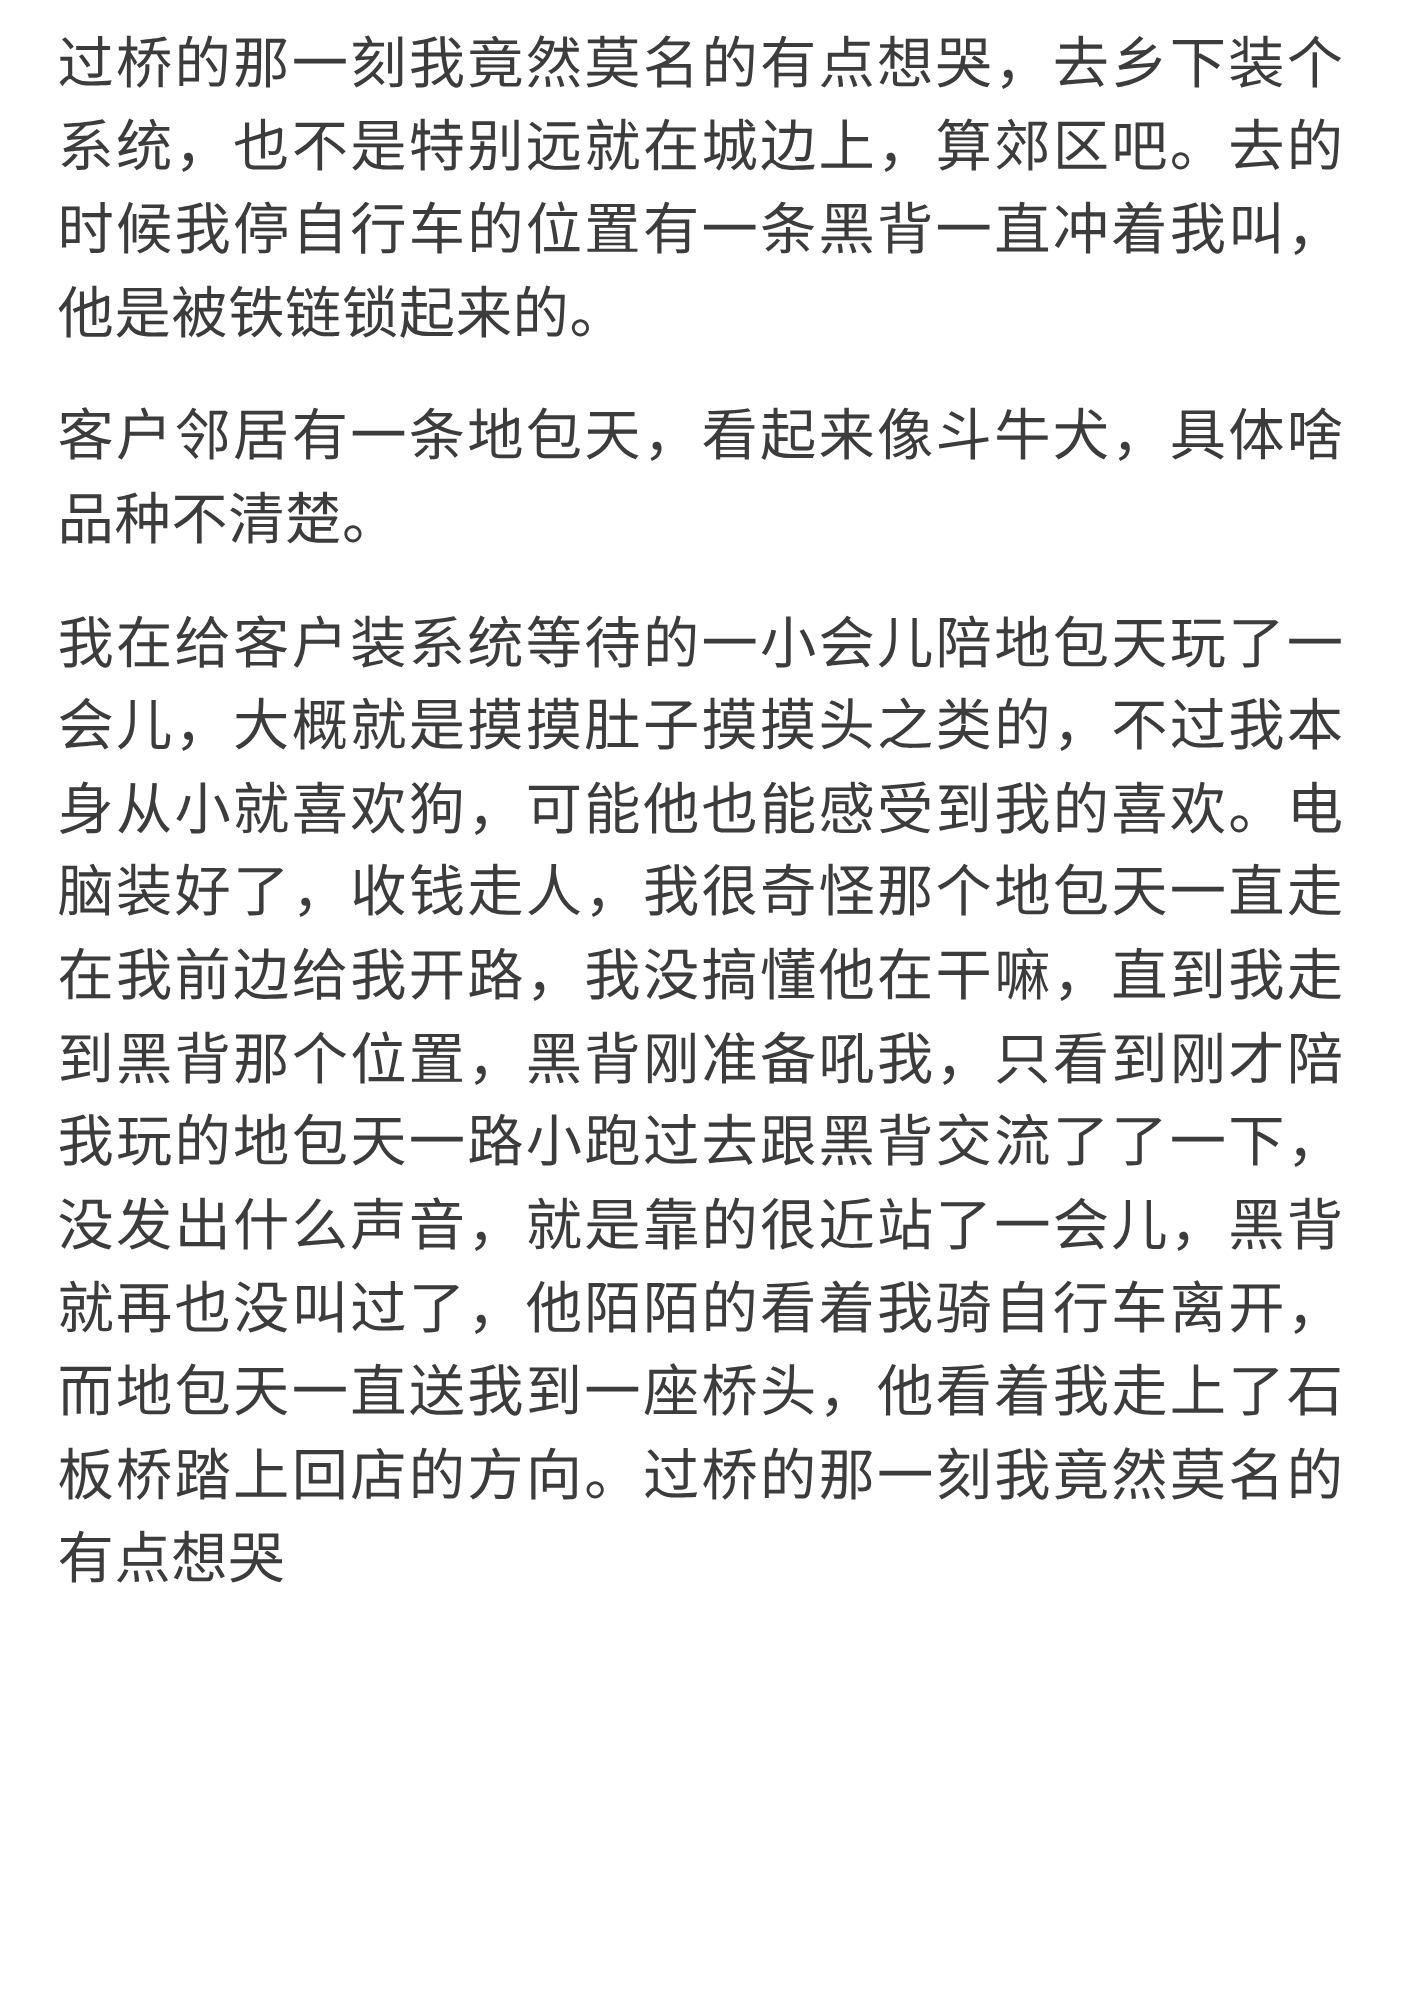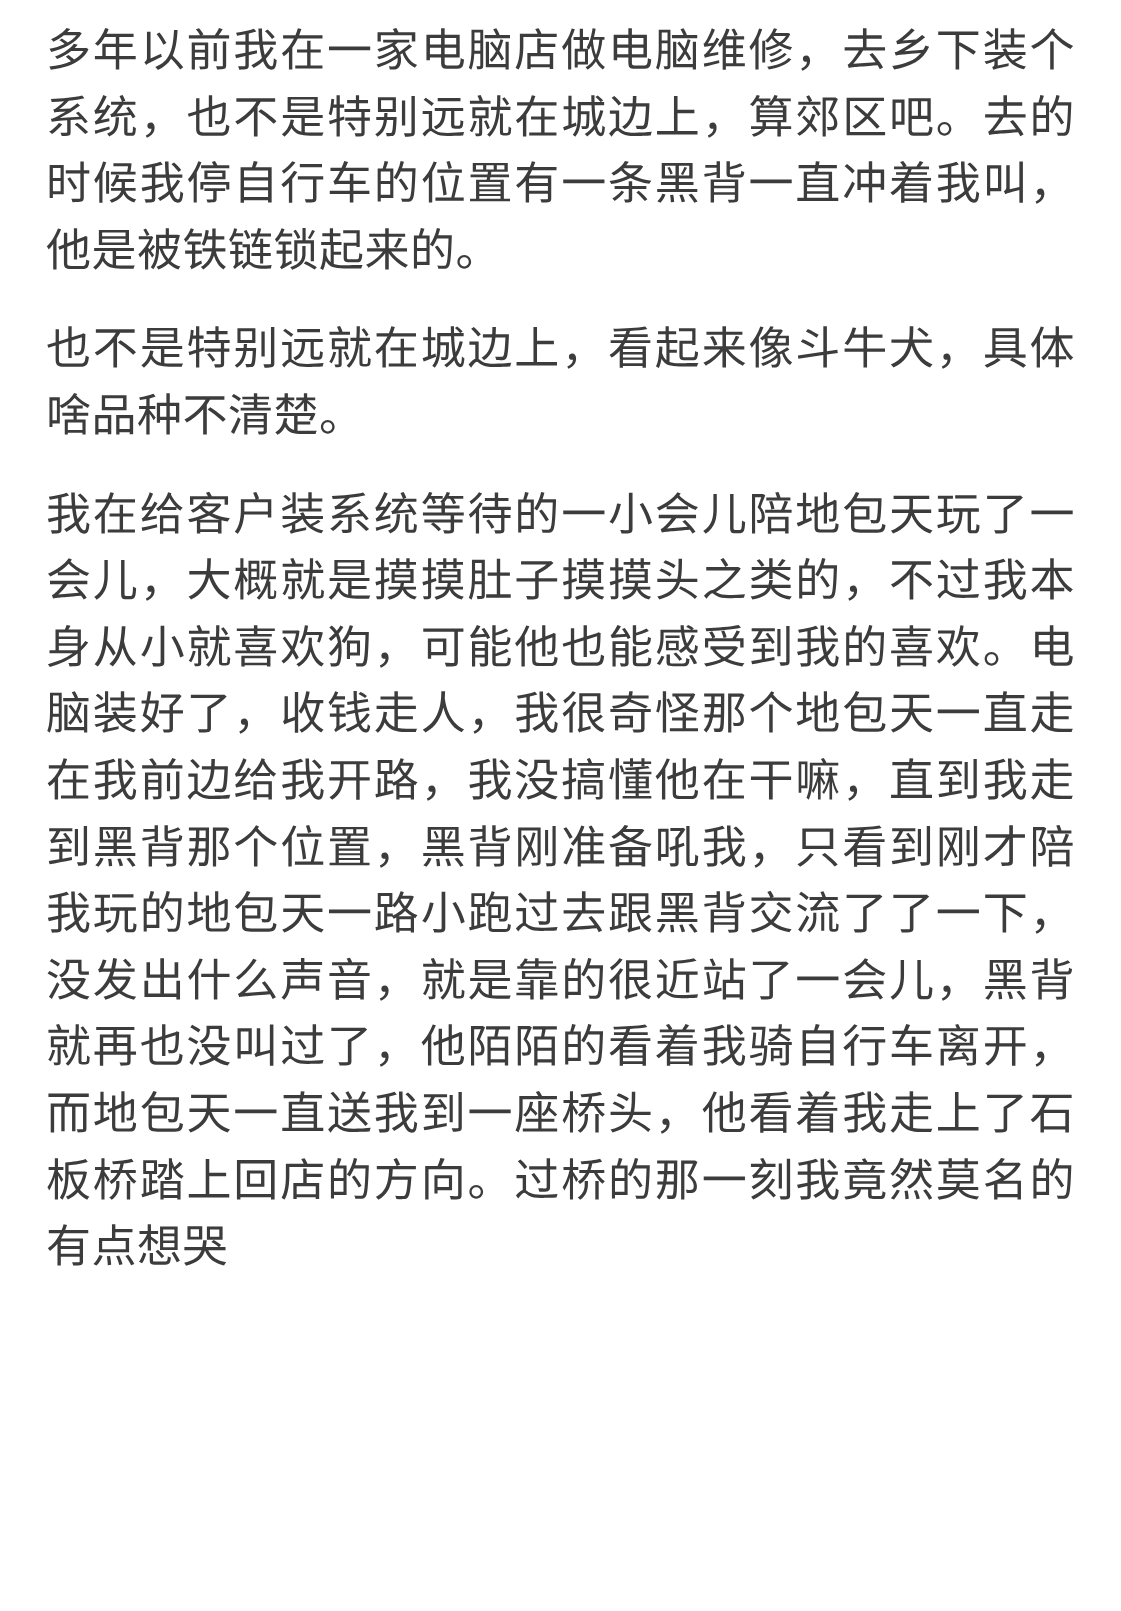--- a/index.html
+++ b/index.html
@@ -31,16 +31,16 @@
   }
   .para:last-child {
     margin-bottom: 0;
     margin-top: 27px;
   }
 </style>
 </head>
 <body>
 
 <div class="page">
-  <p class="para">多年以前我在一家电脑店做电脑维修，去乡下装个系统，也不是特别远就在城边上，算郊区吧。去的时候我停自行车的位置有一条黑背一直冲着我叫，他是被铁链锁起来的。</p>
-  <p class="para">也不是特别远就在城边上，看起来像斗牛犬，具体啥品种不清楚。</p>
+  <p class="para">过桥的那一刻我竟然莫名的有点想哭，去乡下装个系统，也不是特别远就在城边上，算郊区吧。去的时候我停自行车的位置有一条黑背一直冲着我叫，他是被铁链锁起来的。</p>
+  <p class="para">客户邻居有一条地包天，看起来像斗牛犬，具体啥品种不清楚。</p>
   <p class="para">我在给客户装系统等待的一小会儿陪地包天玩了一会儿，大概就是摸摸肚子摸摸头之类的，不过我本身从小就喜欢狗，可能他也能感受到我的喜欢。电脑装好了，收钱走人，我很奇怪那个地包天一直走在我前边给我开路，我没搞懂他在干嘛，直到我走到黑背那个位置，黑背刚准备吼我，只看到刚才陪我玩的地包天一路小跑过去跟黑背交流了了一下，没发出什么声音，就是靠的很近站了一会儿，黑背就再也没叫过了，他陌陌的看着我骑自行车离开，而地包天一直送我到一座桥头，他看着我走上了石板桥踏上回店的方向。过桥的那一刻我竟然莫名的有点想哭</p>
 </div>
 
 </body></html>

